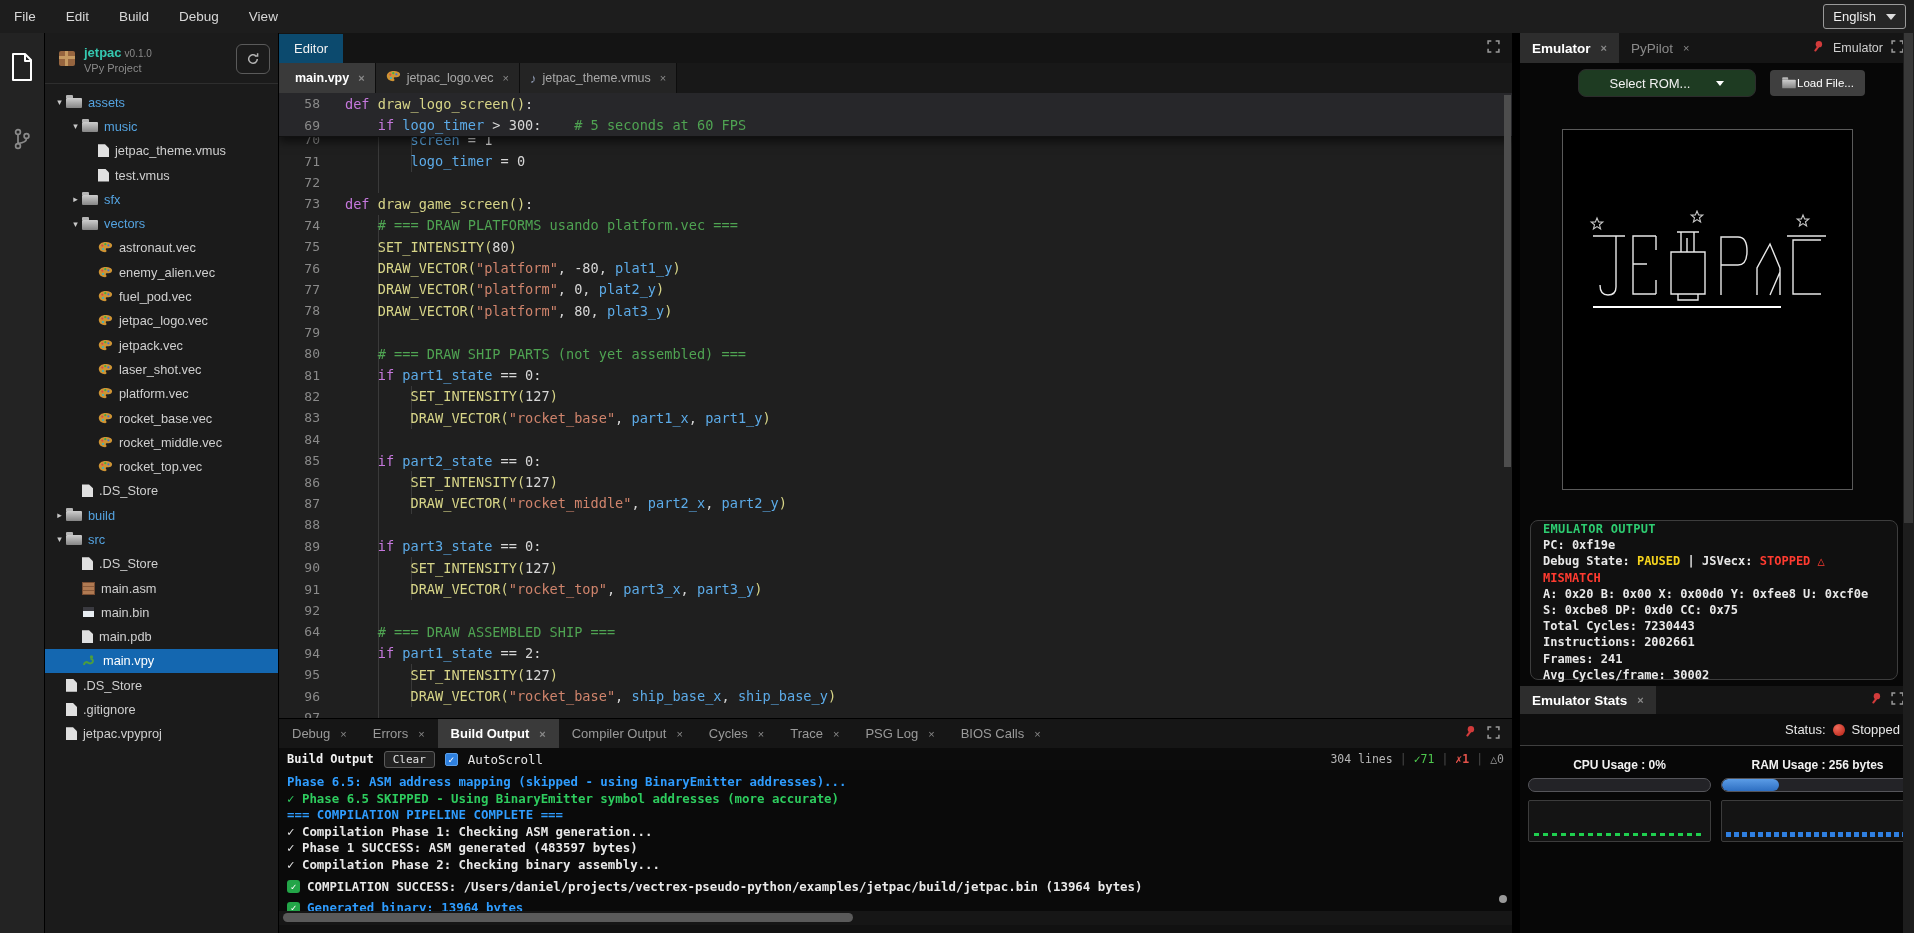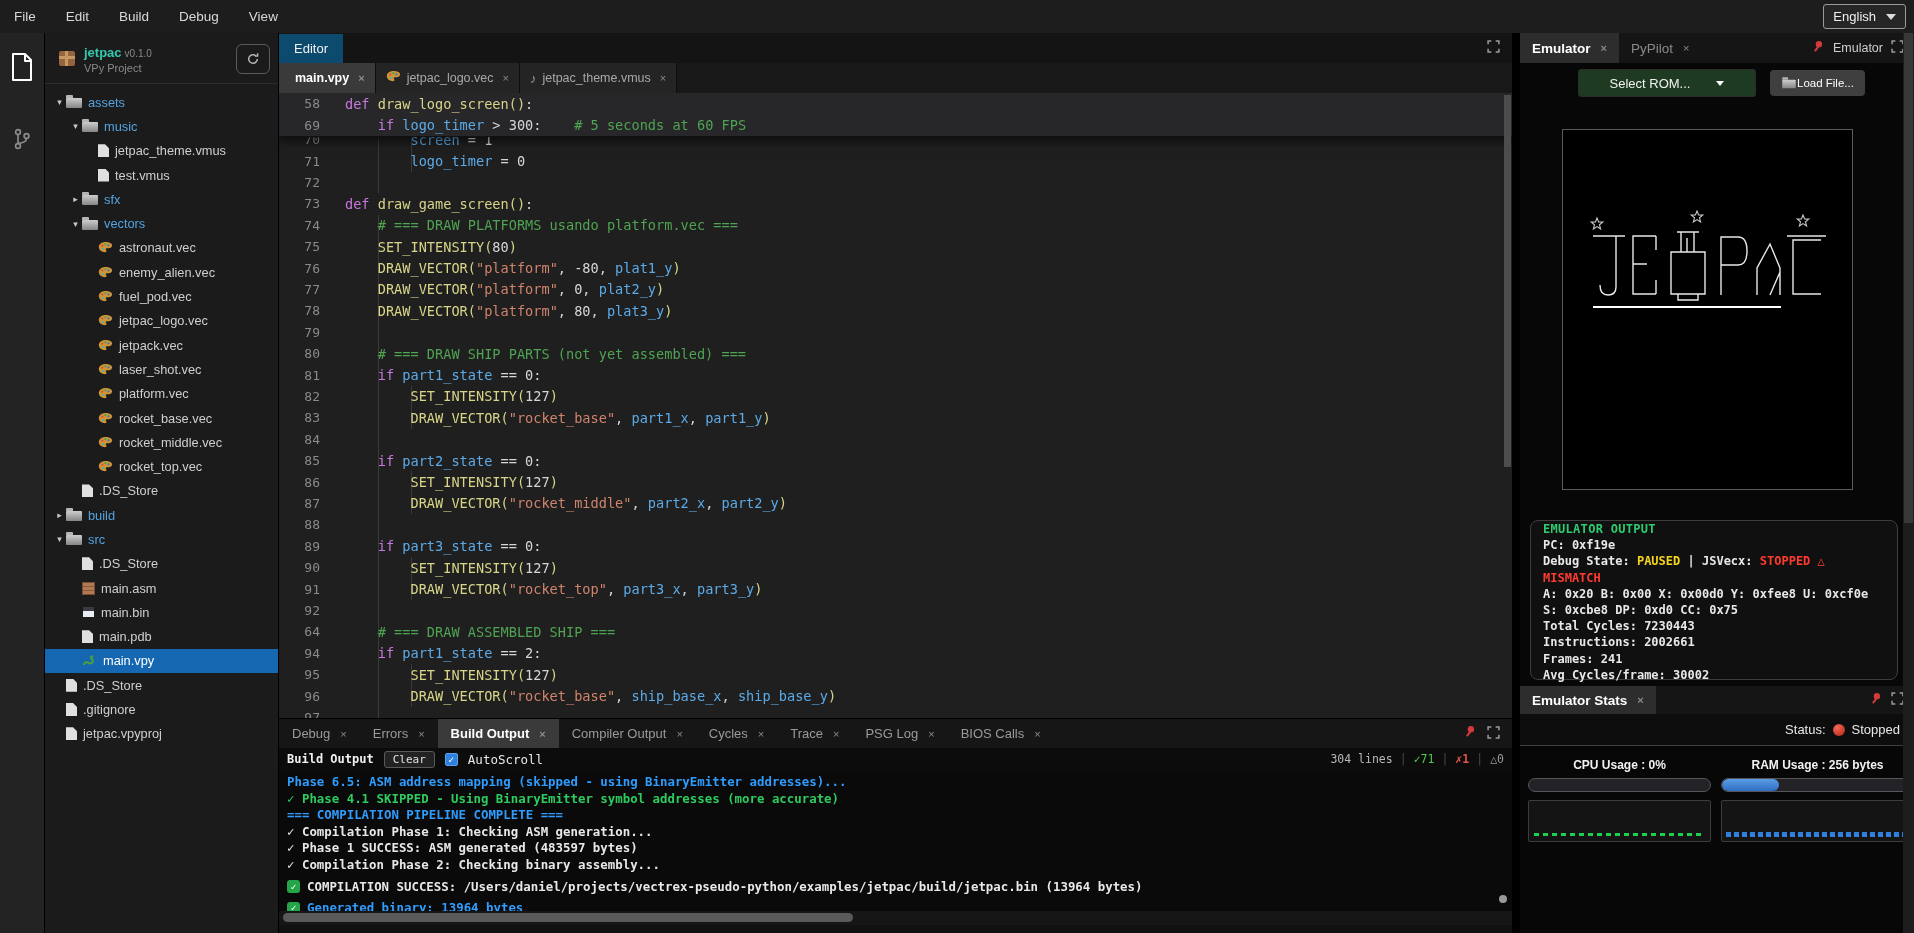--- a/index.html
+++ b/index.html
@@ -111,21 +111,21 @@
 
   
   .right-panel { width:394px; margin-left:8px; background:#070707; position:relative; }
   .rp-tabs { height:30px; background:#151515; display:flex; align-items:center; }
   .rtab { display:flex; align-items:center; gap:7px; padding:0 12px; height:100%; font-size:13.5px; color:#8a8a8a; cursor:pointer; }
   .rtab.active { background:#2d2d2d; color:#fff; font-weight:bold; }
   .rp-right { margin-left:auto; display:flex; align-items:center; gap:8px; padding-right:10px; }
   .rp-right .pin-label { font-size:12.5px; color:#cfcfcf; }
 
   .emu-controls { height:40px; display:flex; align-items:center; gap:14px; padding-left:58px; background:#070707; }
-  .rom-select { width:178px; height:28px; background:#1e3b22; border:1px solid #2c2c2c; border-radius:3px;
+  .rom-select { width:178px; height:28px; background:#1e3b22; border:1px solid #2c2c2c; border-radius:8px;
     display:flex; align-items:center; justify-content:center; gap:26px; font-size:13px; color:#f2f2f2; cursor:pointer; }
   .rom-select .chev { border-top-color:#fff; border-left-width:4px; border-right-width:4px; border-top-width:5px; }
   .load-btn { height:26px; background:#3f3f3f; border:none; border-radius:4px; display:flex; align-items:center;
     gap:0; padding:0 11px; font-size:11.5px; color:#fff; cursor:pointer; font-family:"Liberation Sans",sans-serif; }
   .load-btn .folder-ico { transform:scale(.85); }
 
   .emu-screen-zone { height:390px; position:relative; background:#070707; }
   .emu-screen { position:absolute; left:42px; top:26px; width:291px; height:361px; background:#000; border:1px solid #5a5a5a; }
   .emu-screen svg { position:absolute; left:18px; top:80px; }
 
@@ -698,21 +698,21 @@
           <span class="st-ok">✓71</span>
           <span class="tb-sep">|</span>
           <span class="st-err">✗1</span>
           <span class="tb-sep">|</span>
           <span class="st-warn">△0</span>
         </span>
       </div>
 
       <div class="out-area" id="out-area">
           <div class="oline ol-blue"><span>Phase 6.5: ASM address mapping (skipped - using BinaryEmitter addresses)...</span></div>
-          <div class="oline ol-green"><span>✓ Phase 4.1 SKIPPED - Using BinaryEmitter symbol addresses (more accurate)</span></div>
+          <div class="oline ol-green"><span>✓ Phase 6.5 SKIPPED - Using BinaryEmitter symbol addresses (more accurate)</span></div>
           <div class="oline ol-blue"><span>=== COMPILATION PIPELINE COMPLETE ===</span></div>
           <div class="oline ol-white"><span>✓ Compilation Phase 1: Checking ASM generation...</span></div>
           <div class="oline ol-white"><span>✓ Phase 1 SUCCESS: ASM generated (483597 bytes)</span></div>
           <div class="oline ol-white"><span>✓ Compilation Phase 2: Checking binary assembly...</span></div>
           <div class="oline ol-white spaced"><span class="badge-check">✓</span><span>COMPILATION SUCCESS: /Users/daniel/projects/vectrex-pseudo-python/examples/jetpac/build/jetpac.bin (13964 bytes)</span></div>
           <div class="oline ol-blue spaced"><span class="badge-check">✓</span><span>Generated binary: 13964 bytes</span></div>
           <div class="out-dot"></div>
         </div>
 
       <div class="hscroll">

